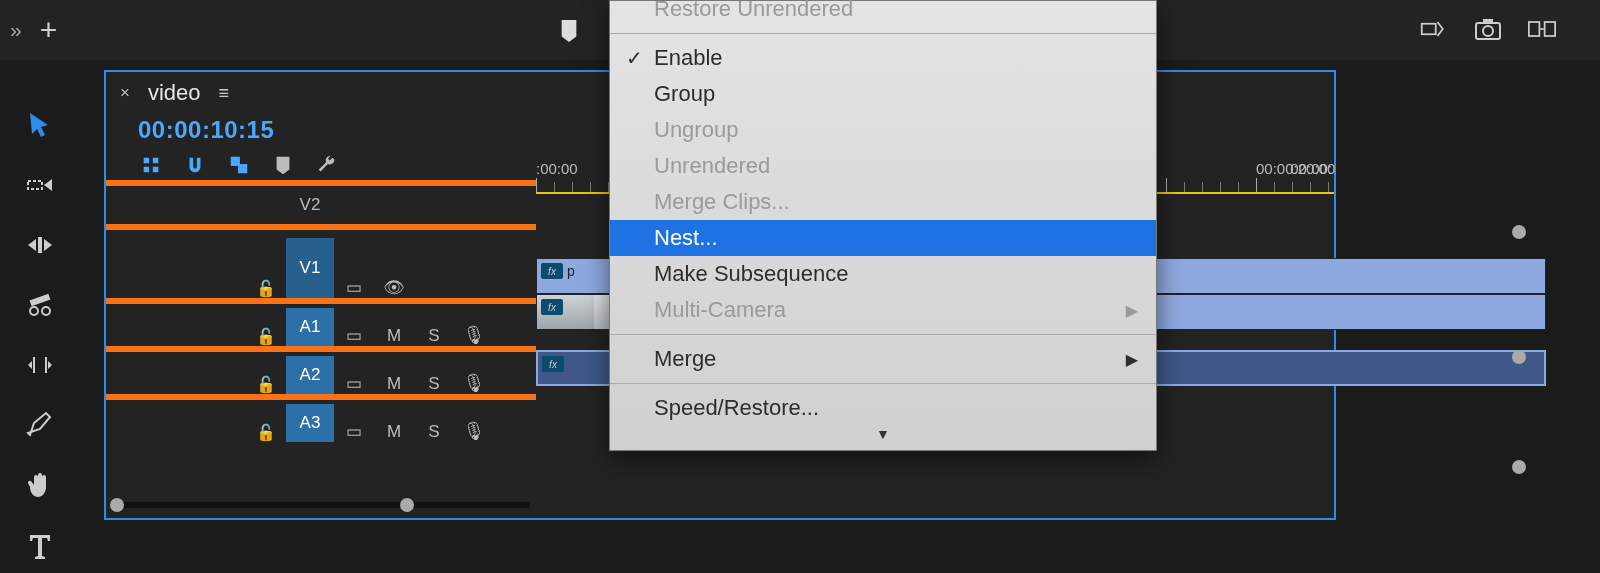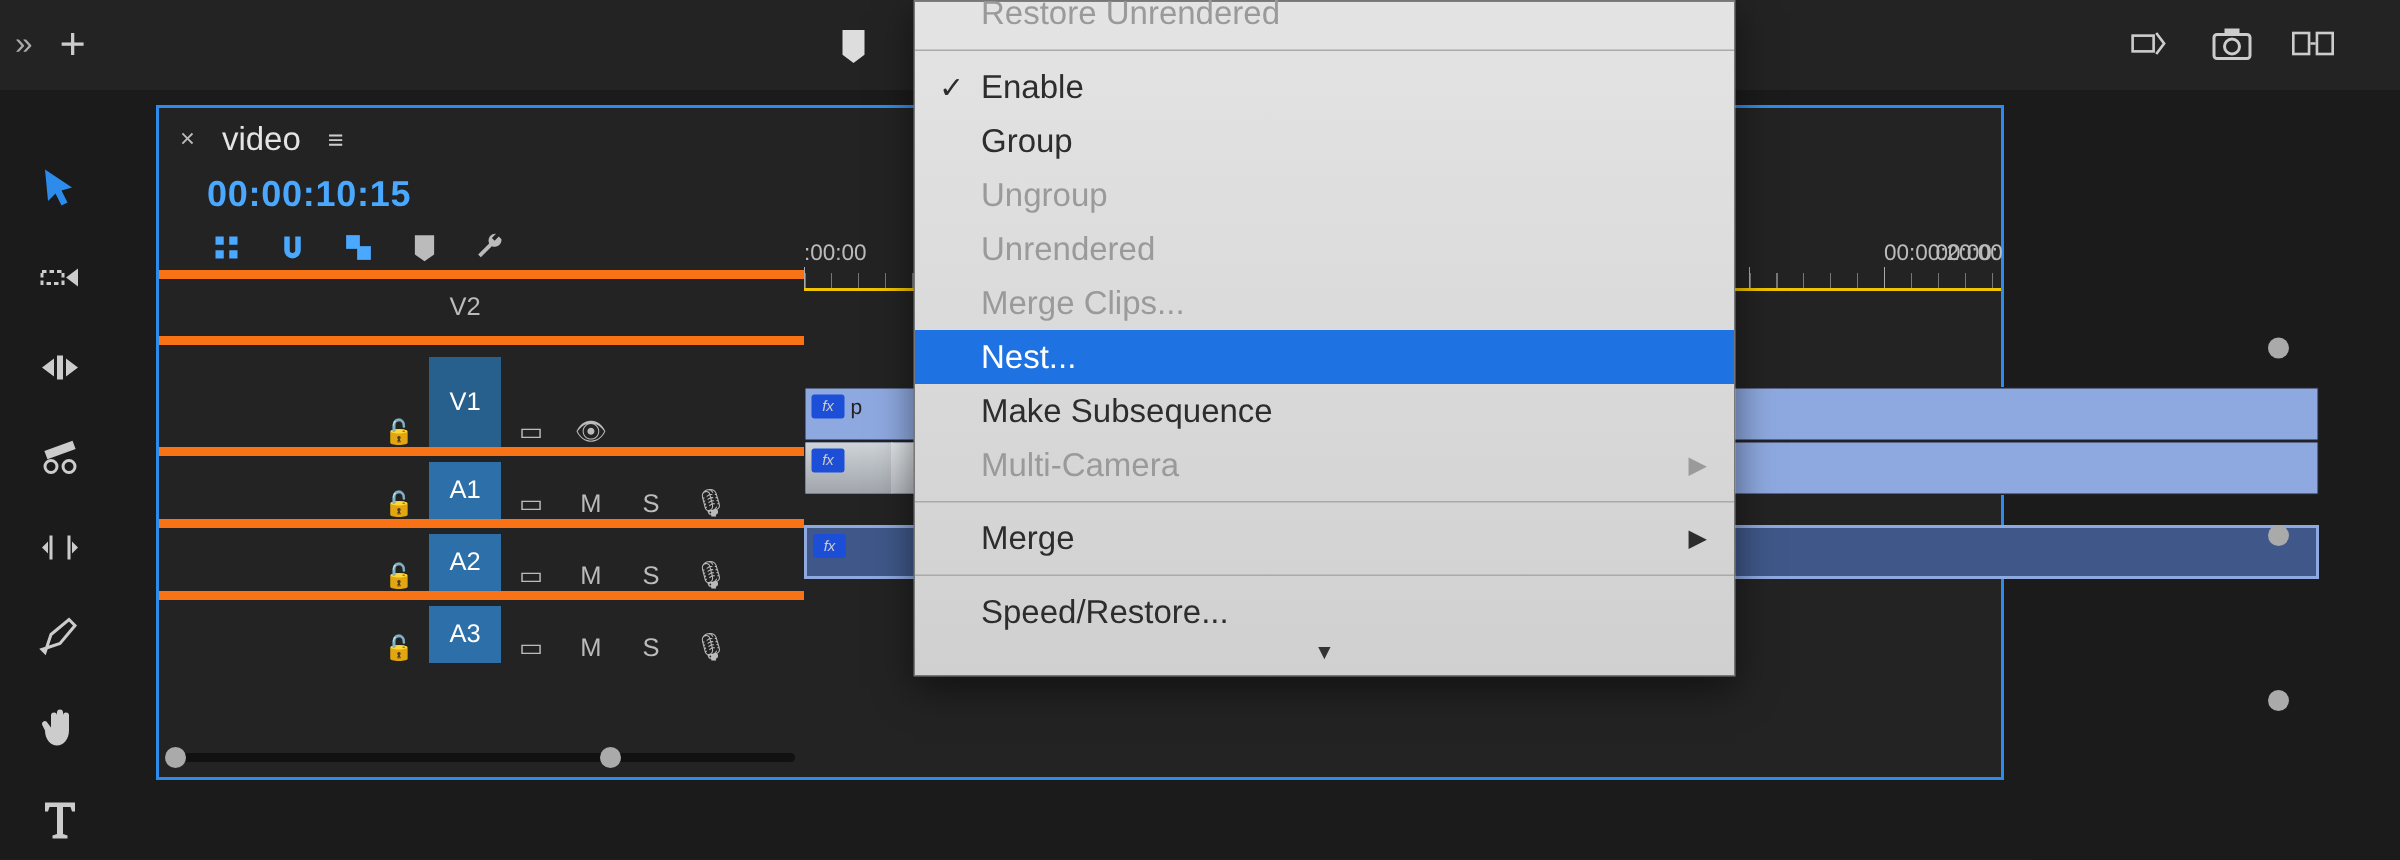--- a/index.html
+++ b/index.html
@@ -52,21 +52,21 @@
 
   .tl-ruler .ticks { position:absolute; left:0; right:0; top:18px; height:10px; background: repeating-linear-gradient(to right, #777 0 1px, transparent 1px 18px); }
   .tl-ruler .ticks-major { position:absolute; left:0; right:0; top:14px; height:14px; background: repeating-linear-gradient(to right, #aaa 0 1px, transparent 1px 90px); }
 
   .tl-clips { position: absolute; left: 430px; right: 0; top: 154px; }
   .clip { position: absolute; height: 36px; border: 1px solid #22232a; }
   .clip.v1a { background: #8ea9e0; top: 32px; left: 0; width: 490px; }
   .clip.v1b { background: #6f8fd1; top: 68px; left: 0; width: 490px; display:flex; align-items:center; }
   .clip.v1b .thumb { width: 58px; height: 34px; background: linear-gradient(#cfd4d9, #a0a5ab); margin-right: -1px; }
   .clip.v1b .thumb2 { width: 58px; height: 34px; background: linear-gradient(#e3e6e9, #b7bbc0); }
-  .clip .fx { position:absolute; left:4px; top:4px; width:22px; height:16px; background:#1d4ed8; color:#ccc; font-size:10px; font-style:italic; display:flex; align-items:center; justify-content:center; border-radius:2px; }
+  .clip .fx { position:absolute; left:4px; top:4px; width:22px; height:16px; background:#0c4a6e; color:#ccc; font-size:10px; font-style:italic; display:flex; align-items:center; justify-content:center; border-radius:2px; }
   .clip.v1b .fx { z-index: 2; }
   .clip.a1 { background: #3f5889; top: 124px; left: 0; width: 490px; border: 2px solid #8ea9e0; }
   .clip.right { left: 490px; width: 520px; }
   .clip.v1a.right { background:#8ea9e0; }
   .clip.v1b.right { background:#8ea9e0; }
   .clip.a1.right { background:#3f5889; }
 
   
   .vknob { position:absolute; right:1px; width:14px; height:14px; background:#aaa; border-radius:50%; }
   

